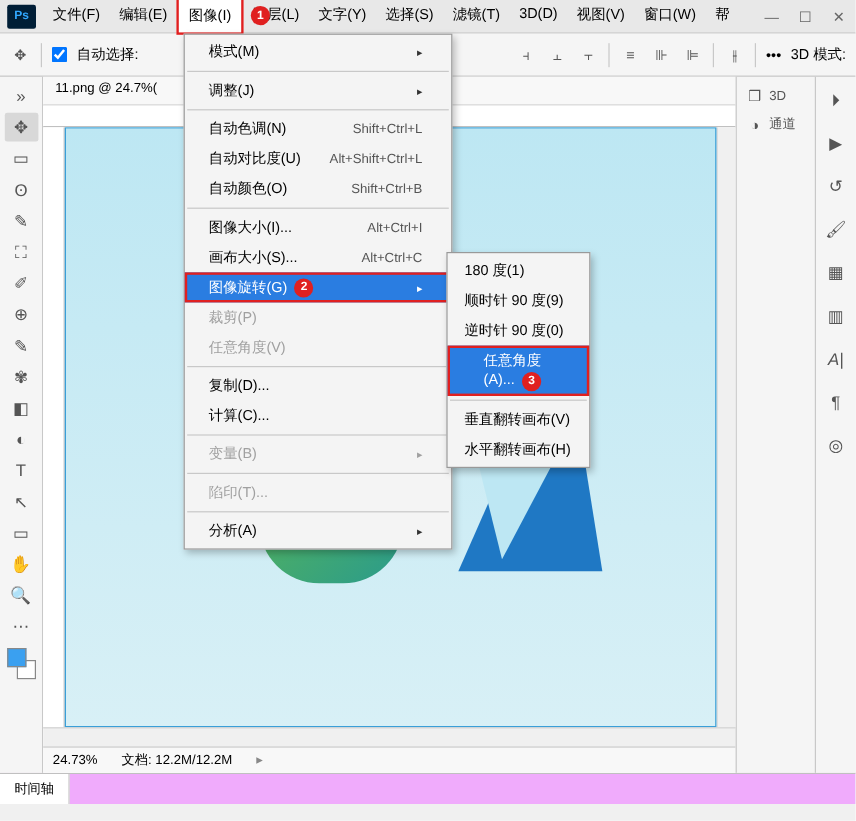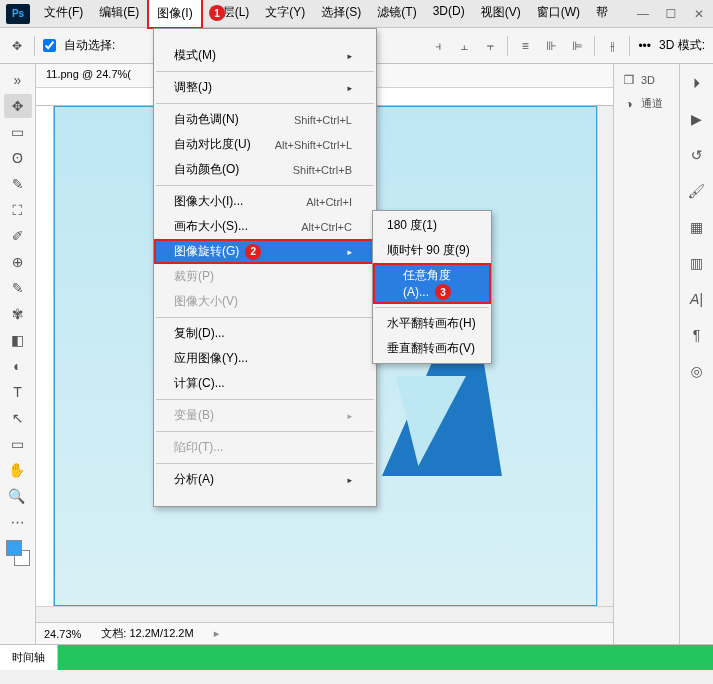--- a/index.html
+++ b/index.html
@@ -35,32 +35,32 @@
 .canvas { flex: 1; background: linear-gradient(180deg, #bde7f3 0%, #d8f0f6 100%); position: relative; display: flex; align-items: center; justify-content: center; }
 .canvas::before { content: ""; position: absolute; inset: 0; border: 1px solid #3a9fd8; pointer-events: none; }
 .canvas-shapes { position: relative; width: 320px; height: 260px; margin-top: 100px; margin-left: 60px; }
 .shape-a { position: absolute; left: 200px; top: 0; width: 0; height: 0; border-left: 60px solid transparent; border-right: 60px solid transparent; border-bottom: 200px solid #1f78c4; transform: skewX(-8deg); }
 .shape-a::after { content: ""; position: absolute; left: -60px; top: 100px; width: 0; height: 0; border-left: 35px solid transparent; border-right: 35px solid transparent; border-top: 90px solid #bde7f3; }
 .shape-s { position: absolute; left: 20px; top: 30px; width: 120px; height: 180px; background: linear-gradient(135deg, #6bc043 0%, #2a9b8c 100%); border-radius: 50px 10px 50px 50px; }
 .watermark { position: absolute; left: 220px; top: 200px; color: rgba(120,120,120,0.25); font-size: 18px; transform: rotate(-20deg); pointer-events: none; }
 .scroll-v { width: 16px; background: #f0f0f0; border-left: 1px solid #d0d0d0; }
 .status-bar { height: 22px; border-top: 1px solid #c8c8c8; display: flex; align-items: center; font-size: 11px; padding: 0 8px; gap: 20px; background: #f8f8f8; }
 .scroll-h { height: 16px; background: #f0f0f0; border-top: 1px solid #d0d0d0; }
-.bottom-tab { height: 26px; border-top: 1px solid #c0c0c0; display: flex; align-items: center; font-size: 11px; background: #22c55e; }
+.bottom-tab { height: 26px; border-top: 1px solid #c0c0c0; display: flex; align-items: center; font-size: 11px; background: #f0abfc; }
 .btab { padding: 5px 12px; border-right: 1px solid #c8c8c8; background: #fff; }
 
 .panels-right { width: 100px; background: #f5f5f5; border-left: 1px solid #c8c8c8; display: flex; }
 .panel-list { flex: 1; display: flex; flex-direction: column; padding: 6px 4px; gap: 3px; font-size: 11px; }
 .panel-item { display: flex; align-items: center; gap: 5px; padding: 3px 4px; color: #555; }
 .panel-icon { width: 14px; height: 14px; display: inline-flex; align-items: center; justify-content: center; font-size: 12px; }
 .tool-strip { width: 34px; border-left: 1px solid #c8c8c8; display: flex; flex-direction: column; align-items: center; padding-top: 8px; gap: 14px; }
 .strip-btn { width: 22px; height: 22px; display: flex; align-items: center; justify-content: center; color: #555; font-size: 14px; }
 
 
-.dropdown { position: absolute; top: 28px; left: 153px; width: 224px; background: #f4f4f4; border: 1px solid #999; box-shadow: 2px 3px 6px rgba(0,0,0,0.25); font-size: 12px; z-index: 100; padding: 14px 0; }
+.dropdown { position: absolute; top: 28px; left: 153px; width: 224px; background: #f4f4f4; border: 1px solid #999; box-shadow: 2px 3px 6px rgba(0,0,0,0.25); font-size: 12px; z-index: 100; padding: 2px 0; }
 .dd-item { display: flex; align-items: center; padding: 4px 24px 4px 20px; position: relative; cursor: default; }
 .dd-item .shortcut { margin-left: auto; color: #555; font-size: 11px; }
 .dd-item.disabled { color: #a0a0a0; }
 .dd-item .arrow { margin-left: auto; font-size: 9px; color: #333; }
 .dd-sep { height: 1px; background: #c8c8c8; margin: 3px 2px; }
 .dd-item.hl { border: 2px solid #e02020; margin: 0; padding: 2px 22px 2px 18px; background: #2a7de1; color: #fff; }
 .dd-item.hl .arrow { color: #fff; }
 
 .submenu { position: absolute; top: 210px; left: 372px; width: 120px; background: #f4f4f4; border: 1px solid #999; box-shadow: 2px 3px 6px rgba(0,0,0,0.25); font-size: 12px; z-index: 101; padding: 2px 0; }
 .sm-item { padding: 4px 2px 4px 14px; cursor: default; }
@@ -228,28 +228,25 @@
     </div>
   <div class="dd-item hl">
       <span>图像旋转(G)</span>
       <span class="badge">2</span>
       <span class="arrow">▸</span>
     </div>
   <div class="dd-item disabled">
       <span>裁剪(P)</span>
     </div>
   <div class="dd-item disabled">
-      <span>图像大小(V)</span>
+      <span>任意角度(V)</span>
     </div>
   <div class="dd-sep"></div>
   <div class="dd-item">
       <span>复制(D)...</span>
-    </div>
-  <div class="dd-item">
-      <span>应用图像(Y)...</span>
     </div>
   <div class="dd-item">
       <span>计算(C)...</span>
     </div>
   <div class="dd-sep"></div>
   <div class="dd-item disabled">
       <span>变量(B)</span>
       <span class="arrow" style="color:#a0a0a0;">▸</span>
     </div>
   <div class="dd-sep"></div>
@@ -259,17 +256,18 @@
   <div class="dd-sep"></div>
   <div class="dd-item">
       <span>分析(A)</span>
       <span class="arrow">▸</span>
     </div>
 </div>
 
 <div class="submenu">
   <div class="sm-item">180 度(1)</div>
   <div class="sm-item">顺时针 90 度(9)</div>
+  <div class="sm-item">逆时针 90 度(0)</div>
   <div class="sm-item hl"><span>任意角度(A)...</span><span class="badge">3</span></div>
   <div class="dd-sep"></div>
+  <div class="sm-item">垂直翻转画布(V)</div>
   <div class="sm-item">水平翻转画布(H)</div>
-  <div class="sm-item">垂直翻转画布(V)</div>
 </div>
 
 </body></html>

